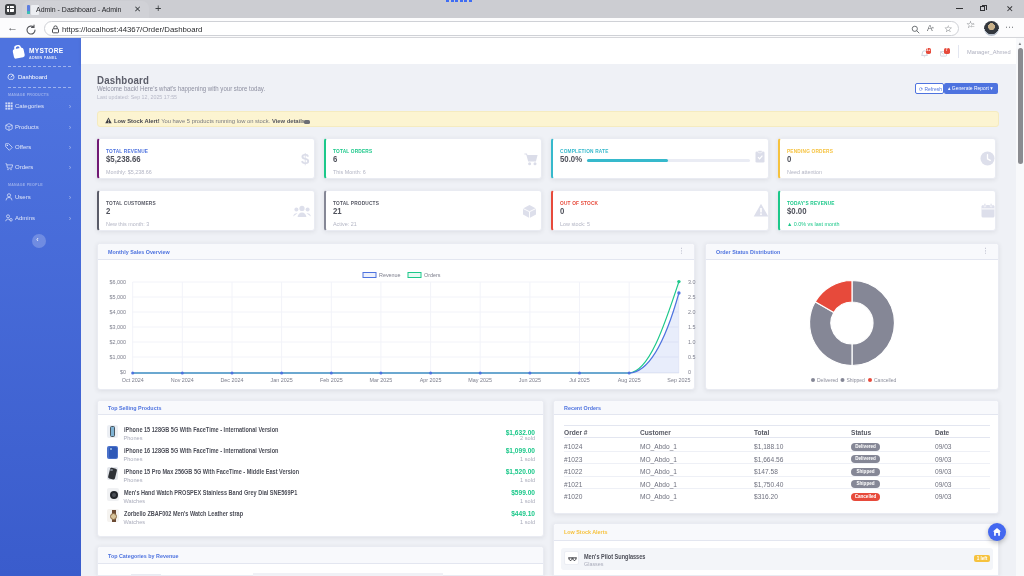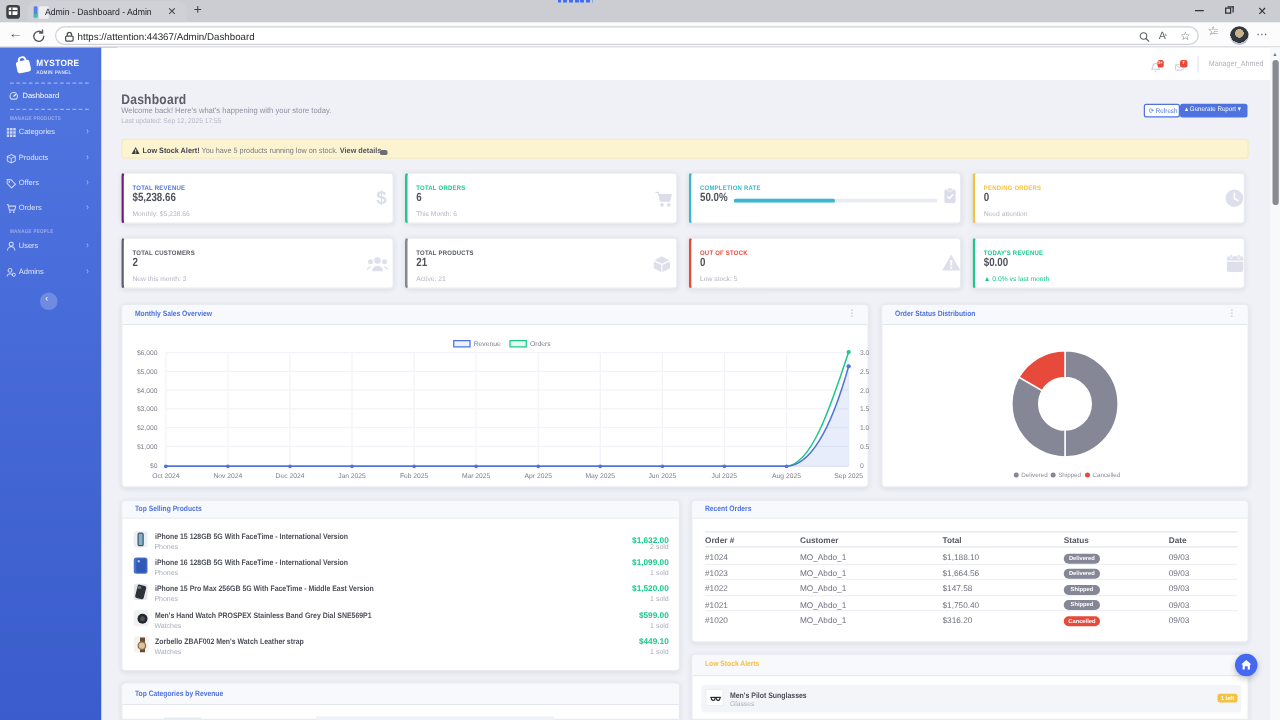--- a/index.html
+++ b/index.html
@@ -66,21 +66,21 @@
     <svg width="12" height="12" viewBox="0 0 12 12">
         <path d="M10 6a4 4 0 1 1-1.2-2.8M9 1v2.4H6.6" fill="none" stroke="#54565a" stroke-width="1.1" stroke-linecap="round"></path>
       </svg>
   </div>
 </div>
 <div class="abs omni">
   <svg class="abs" style="left:6px;top:3px;" width="9" height="9" viewBox="0 0 9 9">
       <rect x="1.5" y="3.8" width="6" height="4" rx="0.8" fill="none" stroke="#4a4c50" stroke-width="1"></rect>
       <path d="M2.8 3.8V2.6a1.7 1.7 0 0 1 3.4 0v1.2" fill="none" stroke="#4a4c50" stroke-width="1"></path>
     </svg>
-  <div class="abs" style="left:17px;top:3px;font-size:7.8px;color:#2a2b2e;line-height:9px;">https://attention:44367/Admin/Dashboard</div>
+  <div class="abs" style="left:17px;top:3px;font-size:7.8px;color:#2a2b2e;line-height:9px;">https://localhost:44367/Order/Dashboard</div>
   <svg class="abs" style="left:866px;top:3px;" width="9" height="9" viewBox="0 0 9 9">
       <circle cx="3.8" cy="3.8" r="2.6" fill="none" stroke="#5f6368" stroke-width="0.9"></circle>
       <path d="M5.8 5.8L8 8" stroke="#5f6368" stroke-width="0.9" stroke-linecap="round"></path>
     </svg>
   <div class="abs" style="left:882px;top:1.5px;font-size:8.5px;color:#5f6368;">A<span style="font-size:5px;">⃰</span></div>
   <div class="abs" style="left:899px;top:1px;font-size:9.5px;color:#5f6368;">☆</div>
 </div>
 <div class="abs" style="left:966px;top:19px;font-size:10px;color:#5f6368;">☆</div>
 <div class="abs" style="left:972px;top:24px;width:5px;height:4px;background:#fcfcfd;"></div>
 <div class="abs" style="left:971.5px;top:23.5px;font-size:4px;color:#5f6368;line-height:2.4px;">─<br>─</div>

